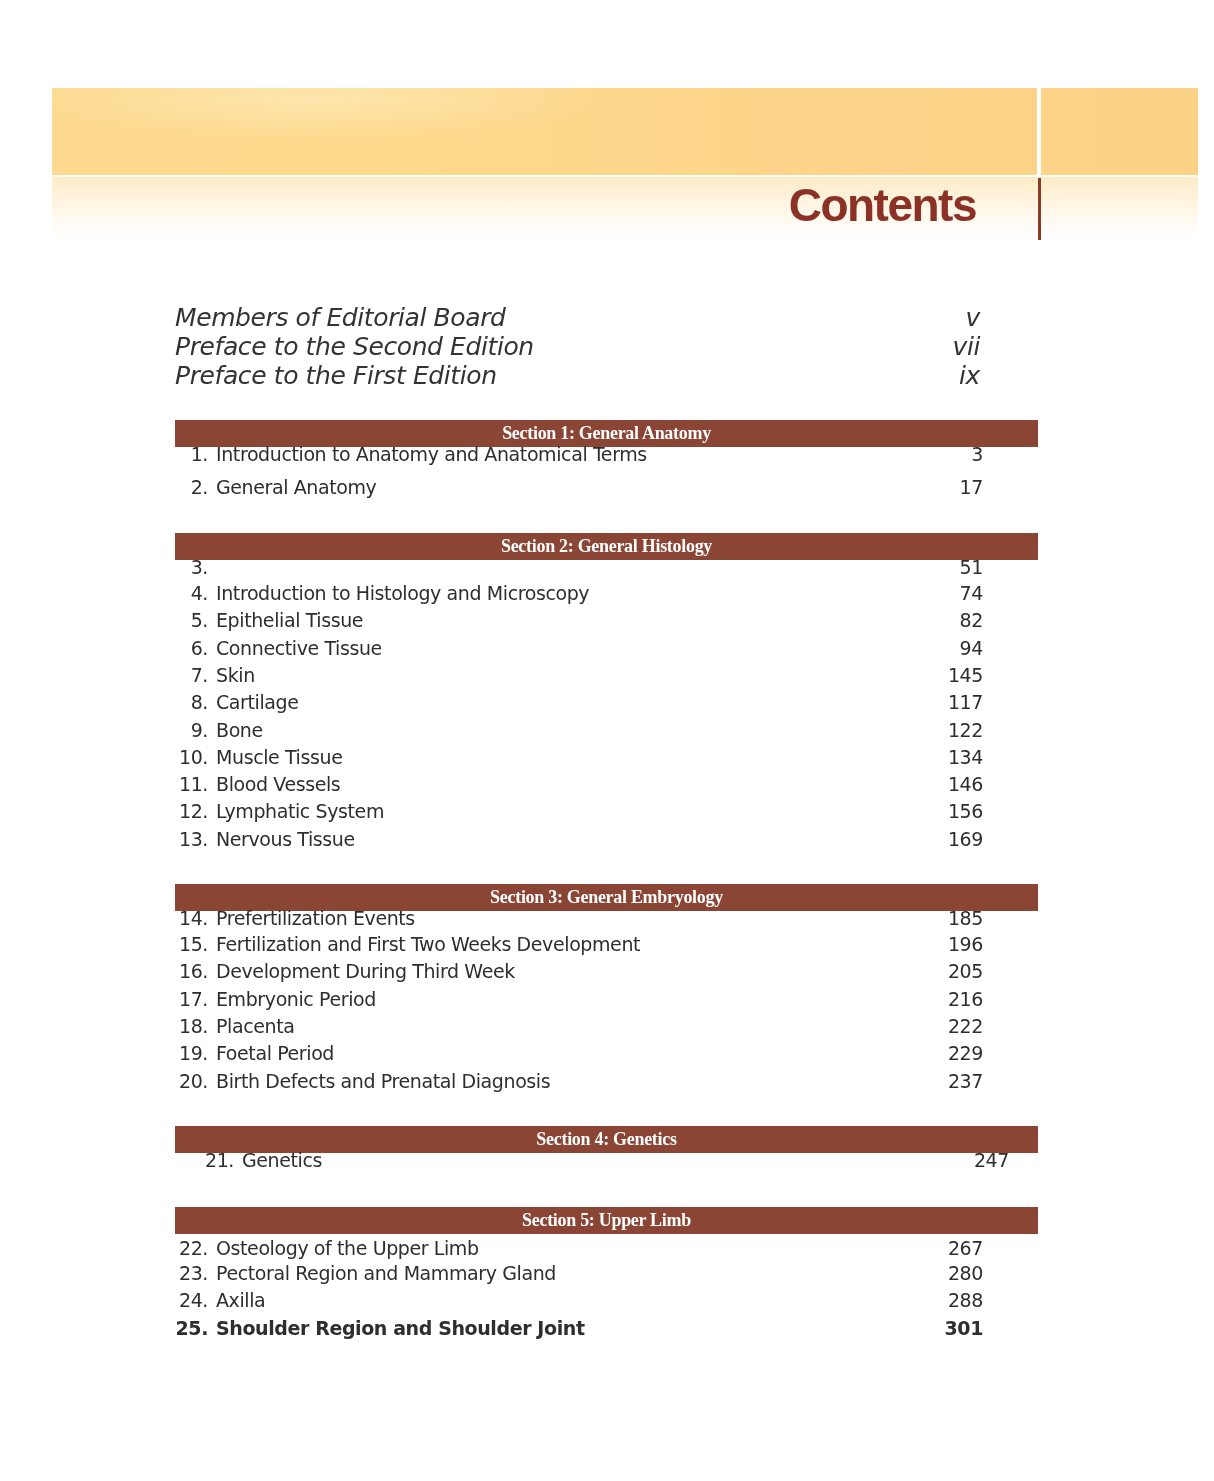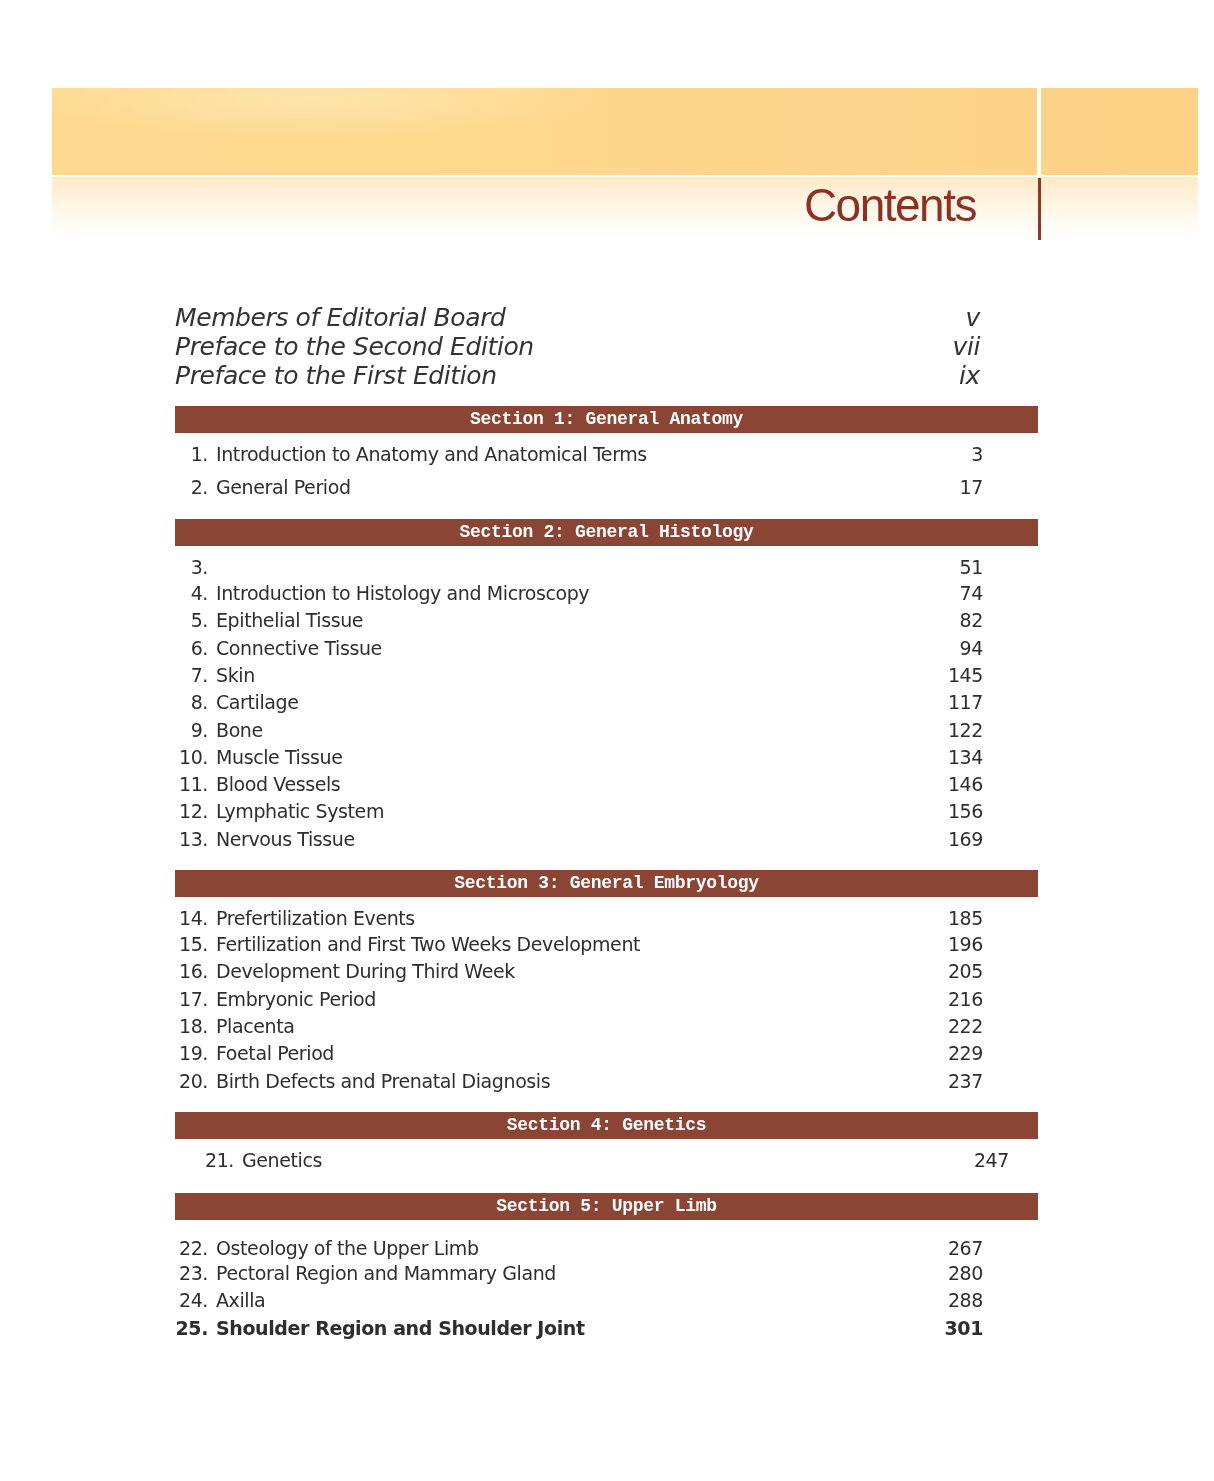--- a/index.html
+++ b/index.html
@@ -7,29 +7,29 @@
          font-family:"DejaVu Sans", sans-serif; color:#2a2a2a; }
   .banner { position:absolute; left:52px; top:88px; width:1146px; height:87px;
             background:linear-gradient(90deg,#fcd98f 0%,#fdd98d 30%,#fcd48b 70%,#fcd286 100%); }
   .banner .swoosh { position:absolute; left:0; top:0; width:760px; height:87px;
             background:radial-gradient(ellipse 420px 60px at 260px 10px, rgba(255,240,200,0.55), rgba(255,240,200,0) 70%); }
   .banner-gap { position:absolute; left:1037px; top:88px; width:4px; height:87px; background:#fff; }
   .fade { position:absolute; left:52px; top:177px; width:1146px; height:60px;
           background:linear-gradient(180deg,#fdebc6 0%,#fff6e6 50%,#ffffff 100%); }
   .vline { position:absolute; left:1038px; top:178px; width:3px; height:62px; background:#8b3a26; }
   .title { position:absolute; right:238px; top:178px; font-family:"Liberation Sans", sans-serif;
-           font-size:46px; font-weight:normal; color:#8b3126; letter-spacing:-1.5px; }
+           font-size:46px; font-weight:bold; color:#8b3126; letter-spacing:-1.5px; }
 
   .prelim { position:absolute; left:175px; width:805px; font-style:italic; font-size:25px; color:#333;
             font-family:"DejaVu Sans", sans-serif; letter-spacing:-0.4px; }
   .prelim .pg { position:absolute; right:0; top:0; }
 
   .section-bar { position:absolute; left:175px; width:863px; height:27px; background:#8a4535;
                  color:#fff; font-weight:bold; font-size:18px; text-align:center; line-height:26px;
-                 font-family:Liberation Mono, monospace; letter-spacing:-0.3px; }
+                 font-family:Liberation Serif, serif; letter-spacing:-0.3px;margin-top:14px; }
 
   .entry { position:absolute; left:175px; width:808px; font-size:19px; color:#2e2e2e;
            letter-spacing:-0.4px; height:26px; line-height:26px; }
   .entry .num { position:absolute; right:775px; top:0; text-align:right; }
   .entry .label { position:absolute; left:41px; top:0; white-space:nowrap; }
   .entry .pg { position:absolute; right:0; top:0; }
 </style>
 </head>
 <body>
 
@@ -55,21 +55,21 @@
 </div>
 
 <div class="section-bar" style="top:406px;">Section 1: General Anatomy</div>
 <div class="entry" style="top:441px;">
   <span class="num">1.</span>
   <span class="label">Introduction to Anatomy and Anatomical Terms</span>
   <span class="pg">3</span>
 </div>
 <div class="entry" style="top:474px;">
   <span class="num">2.</span>
-  <span class="label">General Period</span>
+  <span class="label">General Anatomy</span>
   <span class="pg">17</span>
 </div>
 
 <div class="section-bar" style="top:519px;">Section 2:  General Histology</div>
 <div class="entry" style="top:554px;">
     <span class="num">3.</span>
     <span class="pg">51</span>
   </div>
 <div class="entry" style="top:580px;">
     <span class="num">4.</span>

